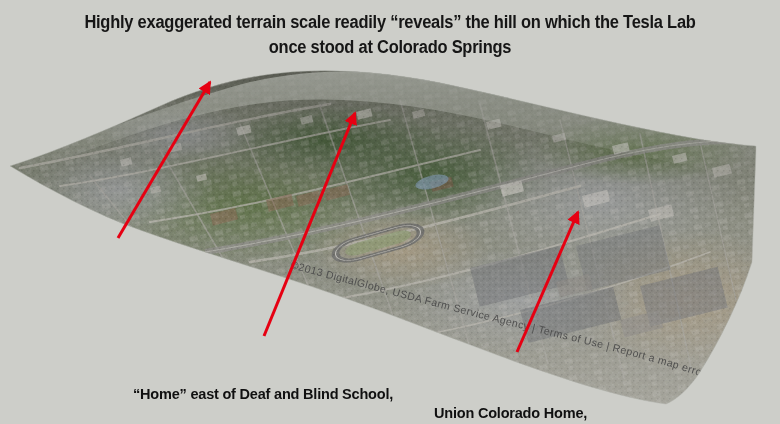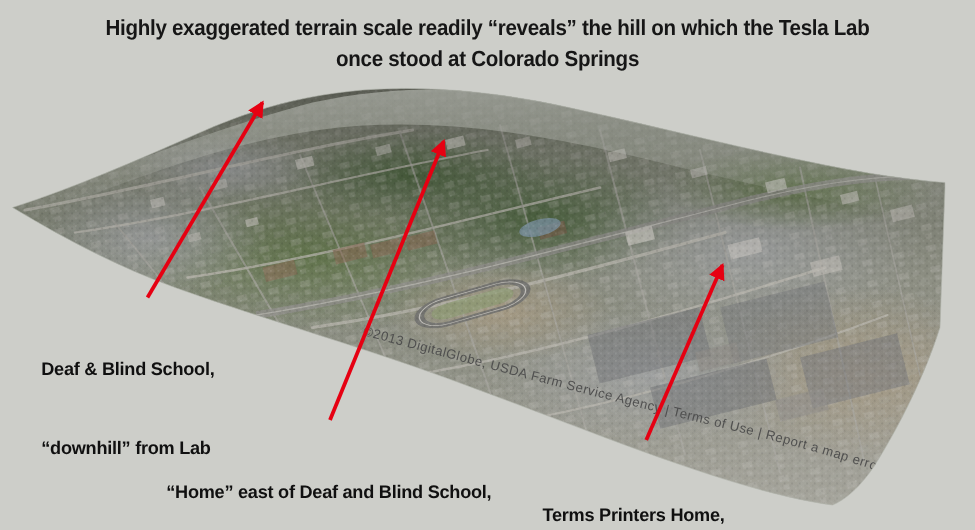--- a/index.html
+++ b/index.html
@@ -281,28 +281,24 @@
     <defs>
       <marker id="ah" viewBox="0 0 10 10" refX="8.6" refY="5" markerWidth="4.4" markerHeight="4.4" orient="auto-start-reverse">
         <path d="M 0 0 L 10 5 L 0 10 z" fill="#e60012"></path>
       </marker>
     </defs>
     <line x1="118" y1="238" x2="210" y2="82" stroke="#e60012" stroke-width="3" marker-end="url(#ah)"></line>
     <line x1="264" y1="336" x2="355" y2="113" stroke="#e60012" stroke-width="3" marker-end="url(#ah)"></line>
     <line x1="517" y1="352" x2="578" y2="212" stroke="#e60012" stroke-width="3" marker-end="url(#ah)"></line>
   </svg>
 
-  <div class="callout" id="callout-deafblind">
-    <span class="cline">Deaf &amp; Blind School,</span>
-    <span class="cline">“downhill” from Lab</span>
-  </div>
 
   <div class="callout" id="callout-hill">
     <span class="cline">“Home” east of Deaf and Blind School,</span>
     
   </div>
 
   <div class="callout" id="callout-union">
-    <span class="cline">Terms Printers Home,</span>
+    <span class="cline">Union Colorado Home,</span>
     
   </div>
 
 </div>
 
 </body></html>

